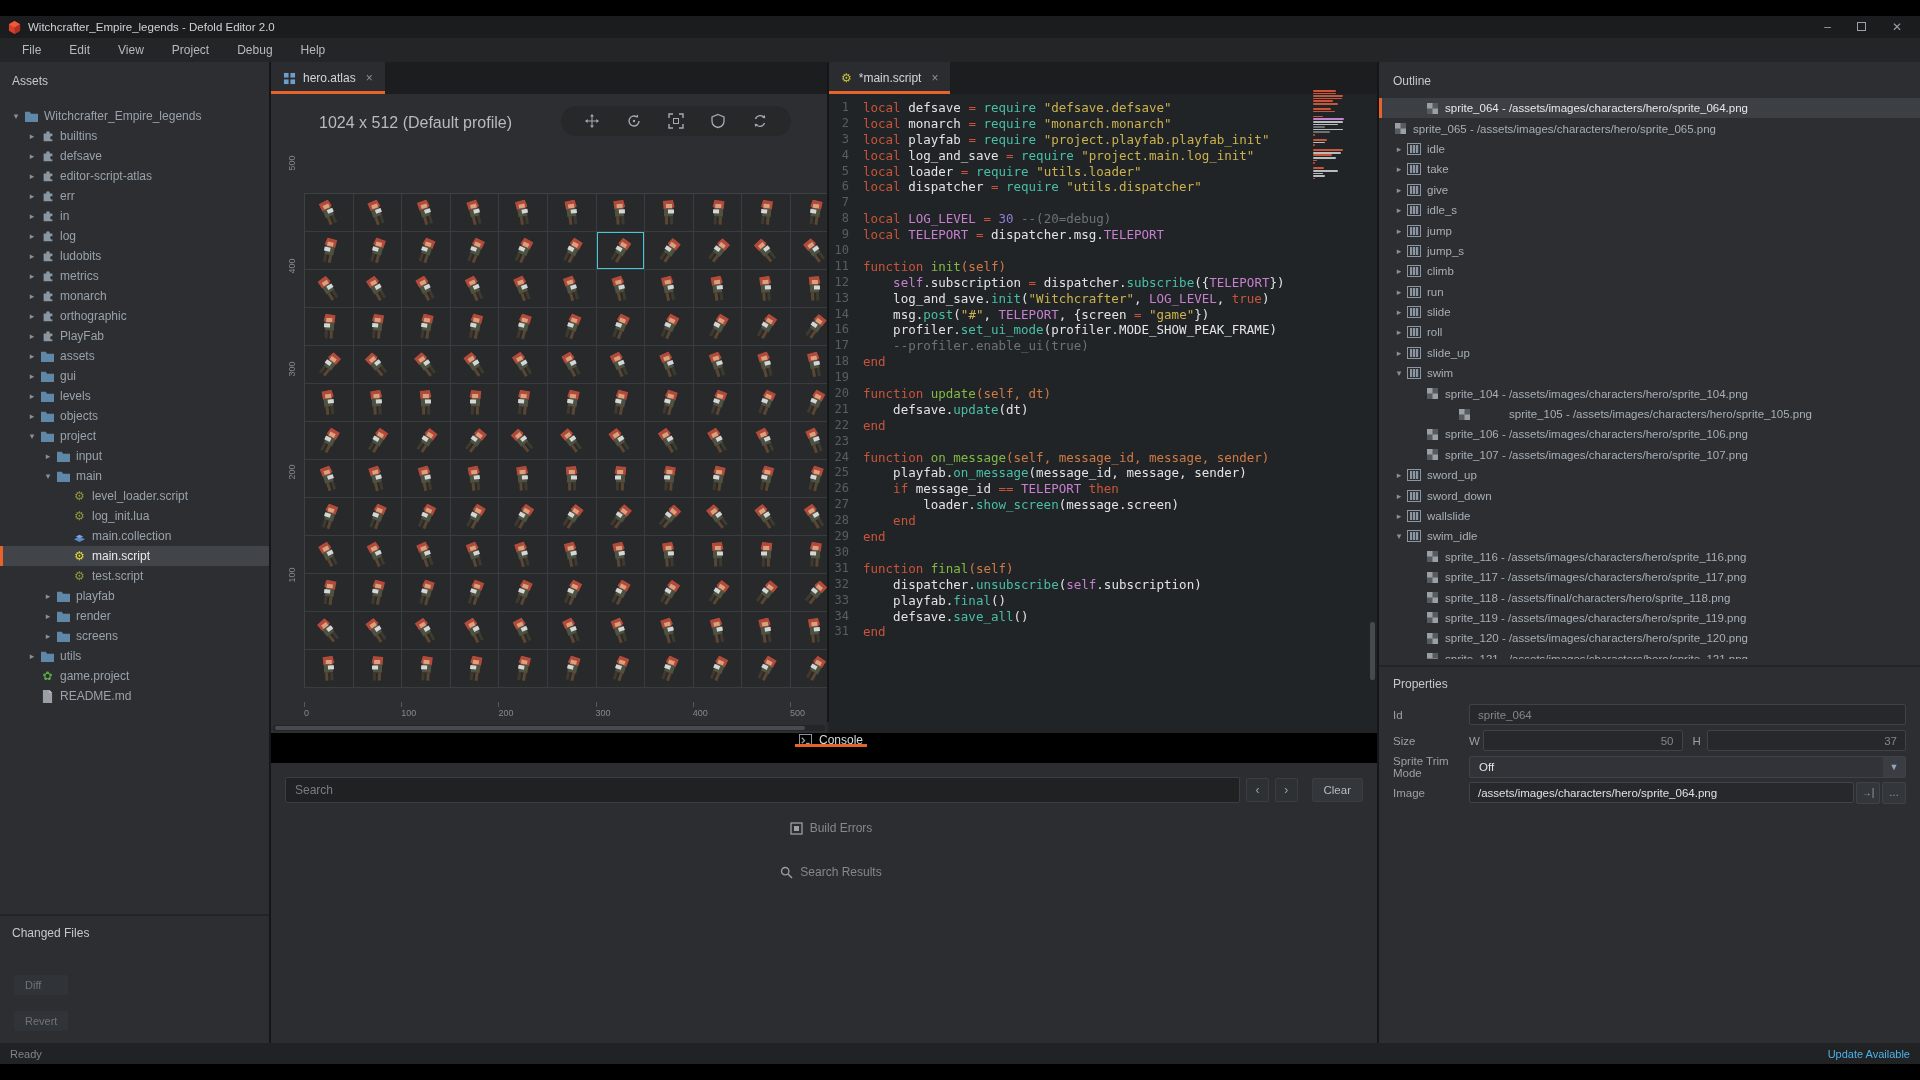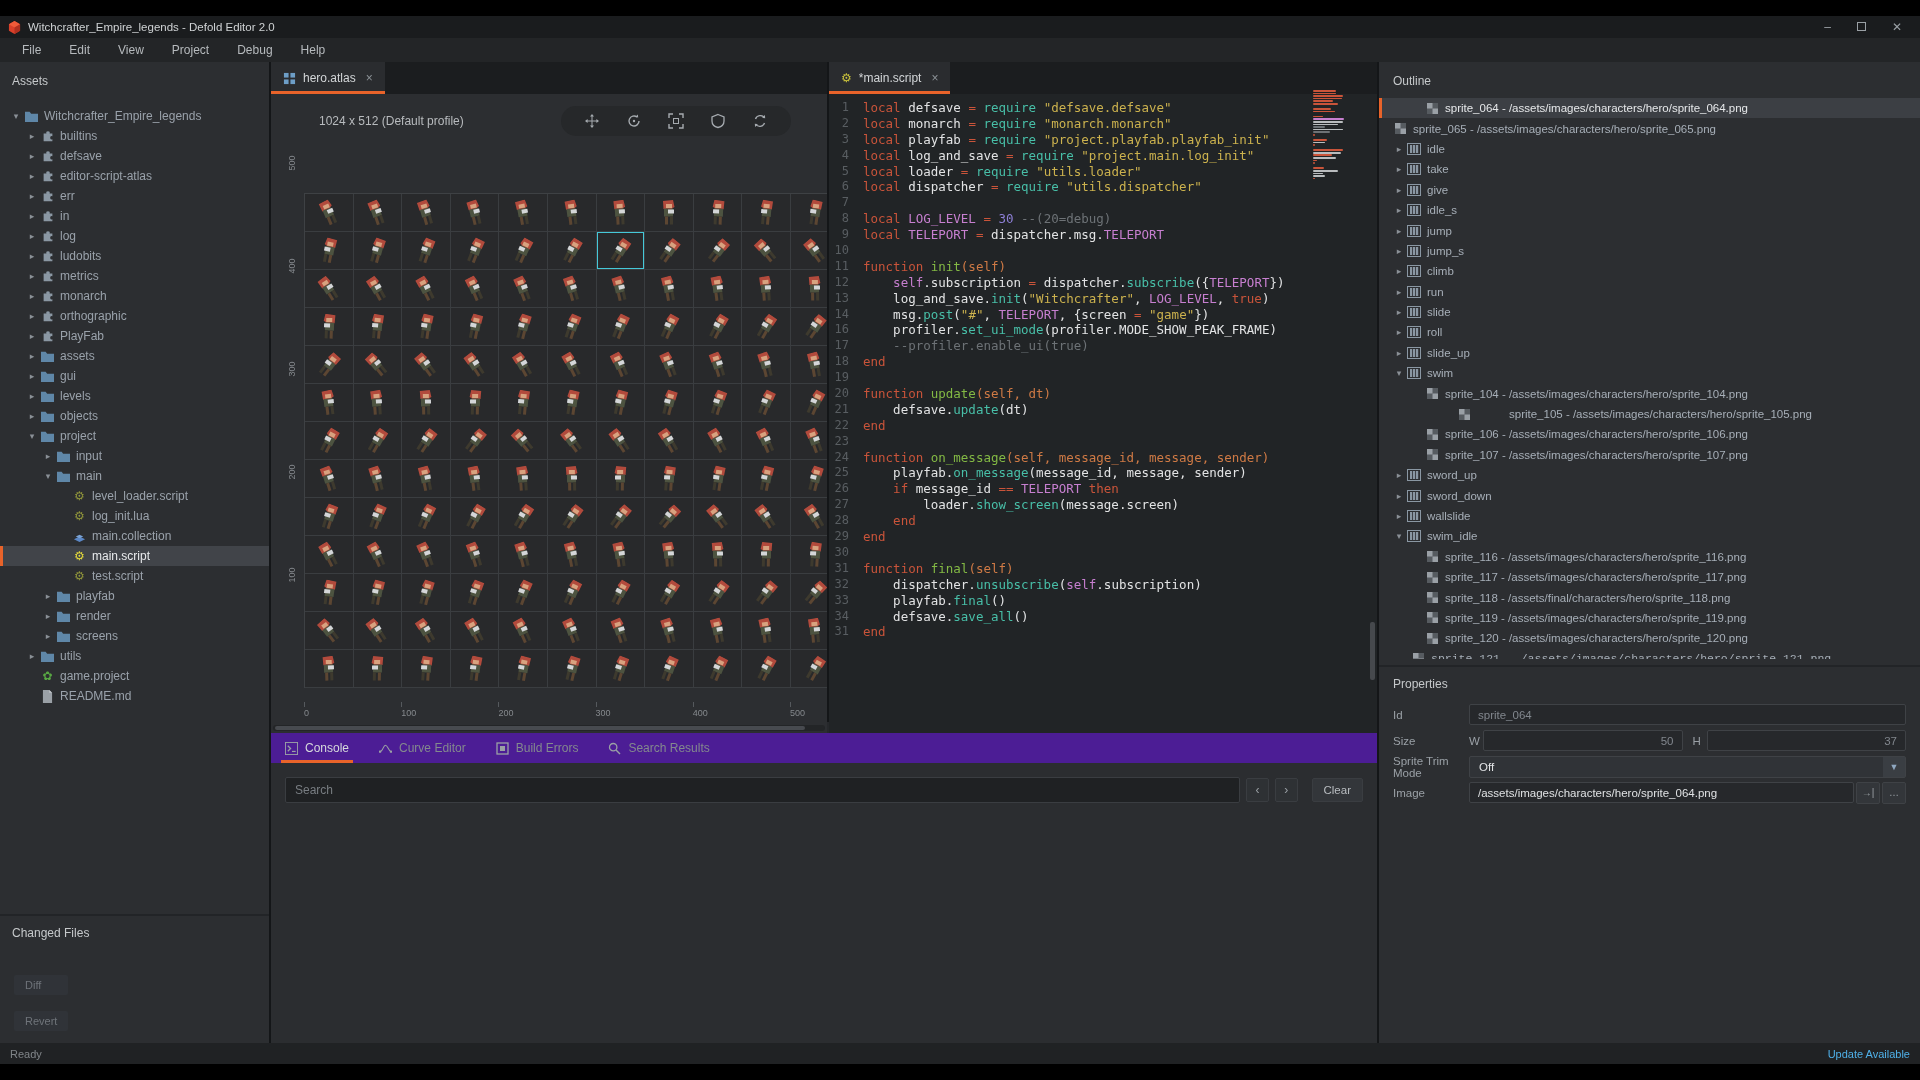--- a/index.html
+++ b/index.html
@@ -40,21 +40,21 @@
 
   
   .pane { position:absolute; top:46px; background:#2c2e31; overflow:hidden; }
   .tabbar { position:absolute; left:0; right:0; top:0; height:32px; background:#1b1d1f; display:flex; }
   .tab { position:relative; display:flex; align-items:center; gap:7px; padding:0 12px; background:#2a2c2f; color:#d3d6d8; font-size:12px; }
   .tab .under { position:absolute; left:0; right:0; bottom:0; height:3px; background:#e8632a; }
   .tab .close { color:#8d9398; font-size:12px; margin-left:3px; }
 
   
   #atlasPane { left:271px; width:556px; height:671px; }
-  .atlas-info { position:absolute; left:48px; top:52px; color:#b8bbbe; font-size:12px; }
+  .atlas-info { position:absolute; left:48px; top:52px; color:#b8bbbe; font-size:16px; }
   .atoolbar { position:absolute; left:290px; top:44px; width:230px; height:30px; background:#26282a; border-radius:15px;
     display:flex; align-items:center; justify-content:space-around; padding:0 10px; }
   .atoolbar .tbtn { width:22px; height:22px; display:flex; align-items:center; justify-content:center; color:#a6abb0; }
   .agrid-wrap { position:absolute; left:33px; top:131px; width:524px; height:495px; overflow:hidden; }
   .agrid { position:absolute; left:0; top:0; display:grid; grid-template-columns:repeat(11,48.6px); grid-template-rows:repeat(13,38px);
     border-top:1px solid #3e4144; border-left:1px solid #3e4144; background:#28292b; }
   .cell { border-right:1px solid #3a3d40; border-bottom:1px solid #3a3d40; display:flex; align-items:center; justify-content:center; position:relative; }
   .cell.selc { box-shadow:inset 0 0 0 1px #45c8d8; }
   .rulery { position:absolute; left:6px; top:0; width:20px; height:640px; }
   .rulery span { position:absolute; left:0; transform:rotate(-90deg); transform-origin:center; color:#85898d; font-size:9px; width:30px; text-align:center; }
@@ -96,21 +96,21 @@
   .wh { width:14px; color:#9aa0a6; font-size:11.5px; text-align:left; flex:none; }
   .wh.h { margin-left:10px; }
   .ddrow { flex:1; height:22px; background:#303337; border:1px solid #3f4246; border-radius:2px;
     display:flex; align-items:center; padding:0 0 0 9px; font-size:11.5px; color:#e2e4e6; }
   .ddarrow { margin-left:auto; width:22px; height:100%; background:#3a3e43; display:flex; align-items:center; justify-content:center; color:#8fa7c0; font-size:9px; }
   .minibtn { width:24px; height:22px; margin-left:2px; background:#33363a; border:1px solid #3f4246; border-radius:2px;
     display:flex; align-items:center; justify-content:center; color:#9aa0a5; font-size:10px; }
 
   
   .console { position:absolute; left:271px; top:717px; width:1106px; bottom:21px; background:#2b2d30; }
-  .ctabs { position:absolute; left:0; right:0; top:0; height:30px; background:#4c1d95; display:flex; align-items:center; padding-left:14px; gap:30px; }
+  .ctabs { position:absolute; left:0; right:0; top:0; height:30px; background:#000000; display:flex; align-items:center; padding-left:14px; gap:30px;flex-direction:column; }
   .ctab { position:relative; display:flex; align-items:center; gap:7px; height:100%; color:#84898e; font-size:12px; }
   .ctab.active { color:#d6d9db; }
   .ctab.active::after { content:""; position:absolute; left:-4px; right:-4px; bottom:0; height:3px; background:#e8632a; }
   .searchrow { position:absolute; left:14px; right:14px; top:44px; height:26px; display:flex; align-items:center; }
   .searchin { width:972px; height:26px; background:#1f2123; border:1px solid #3a3d41; border-radius:2px;
     color:#787d82; font-size:12px; display:flex; align-items:center; padding:0 9px; }
   .navbtn { width:23px; height:24px; margin-left:6px; background:#2e3134; border:1px solid #3a3d41; border-radius:2px;
     display:flex; align-items:center; justify-content:center; color:#9aa0a5; font-size:12px; }
   .clearbtn { margin-left:14px; background:#33363a; border:1px solid #3a3d41; color:#b9bdc1; font-size:11.5px; padding:5px 11px; border-radius:2px; }
 
@@ -1655,21 +1655,21 @@
         </div>
         <div class="orow" style="padding-left: 32px;">
           <div class="chev"></div>
           <div class="ic">
             <svg width="11" height="11" class="ico">
               <use href="#i-checker"></use>
             </svg>
           </div>
           <span>sprite_120 - /assets/images/characters/hero/sprite_120.png</span>
         </div>
-        <div class="orow" style="padding-left: 18px; font-family: Liberation Mono, monospace;">
+        <div class="orow" style="padding-left: 32px;">
           <div class="chev"></div>
           <div class="ic">
             <svg width="11" height="11" class="ico">
               <use href="#i-checker"></use>
             </svg>
           </div>
           <span>sprite_121 - /assets/images/characters/hero/sprite_121.png</span>
         </div>
       </div>
     <div class="props">

